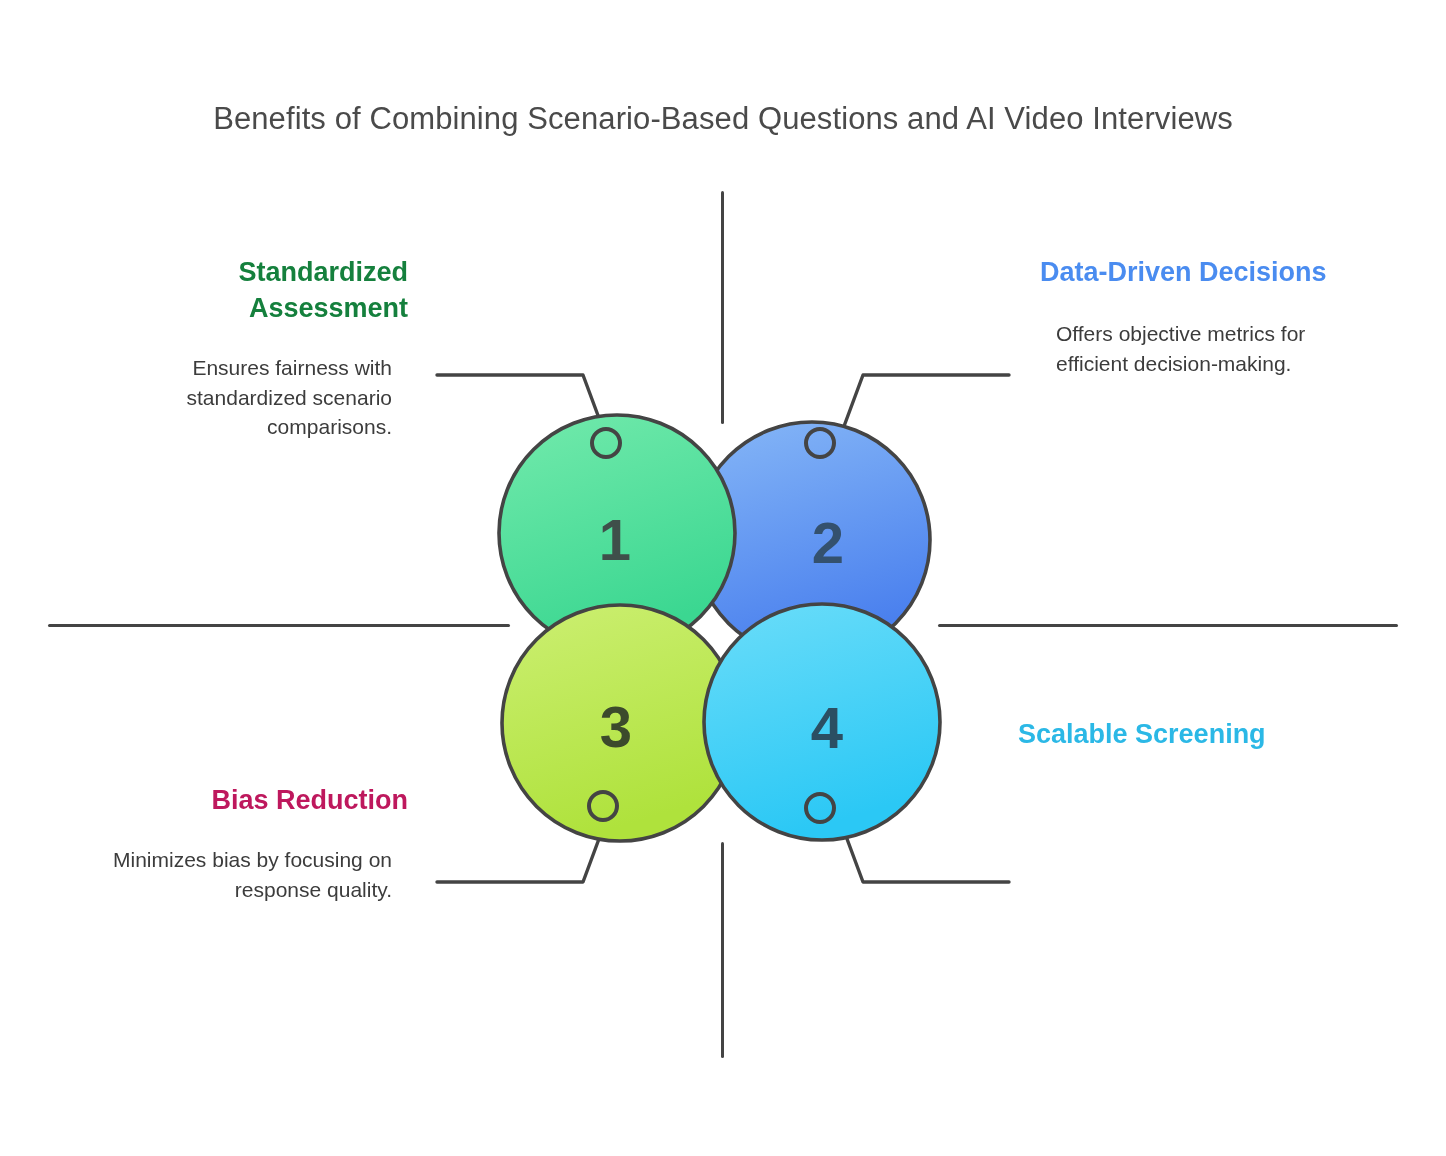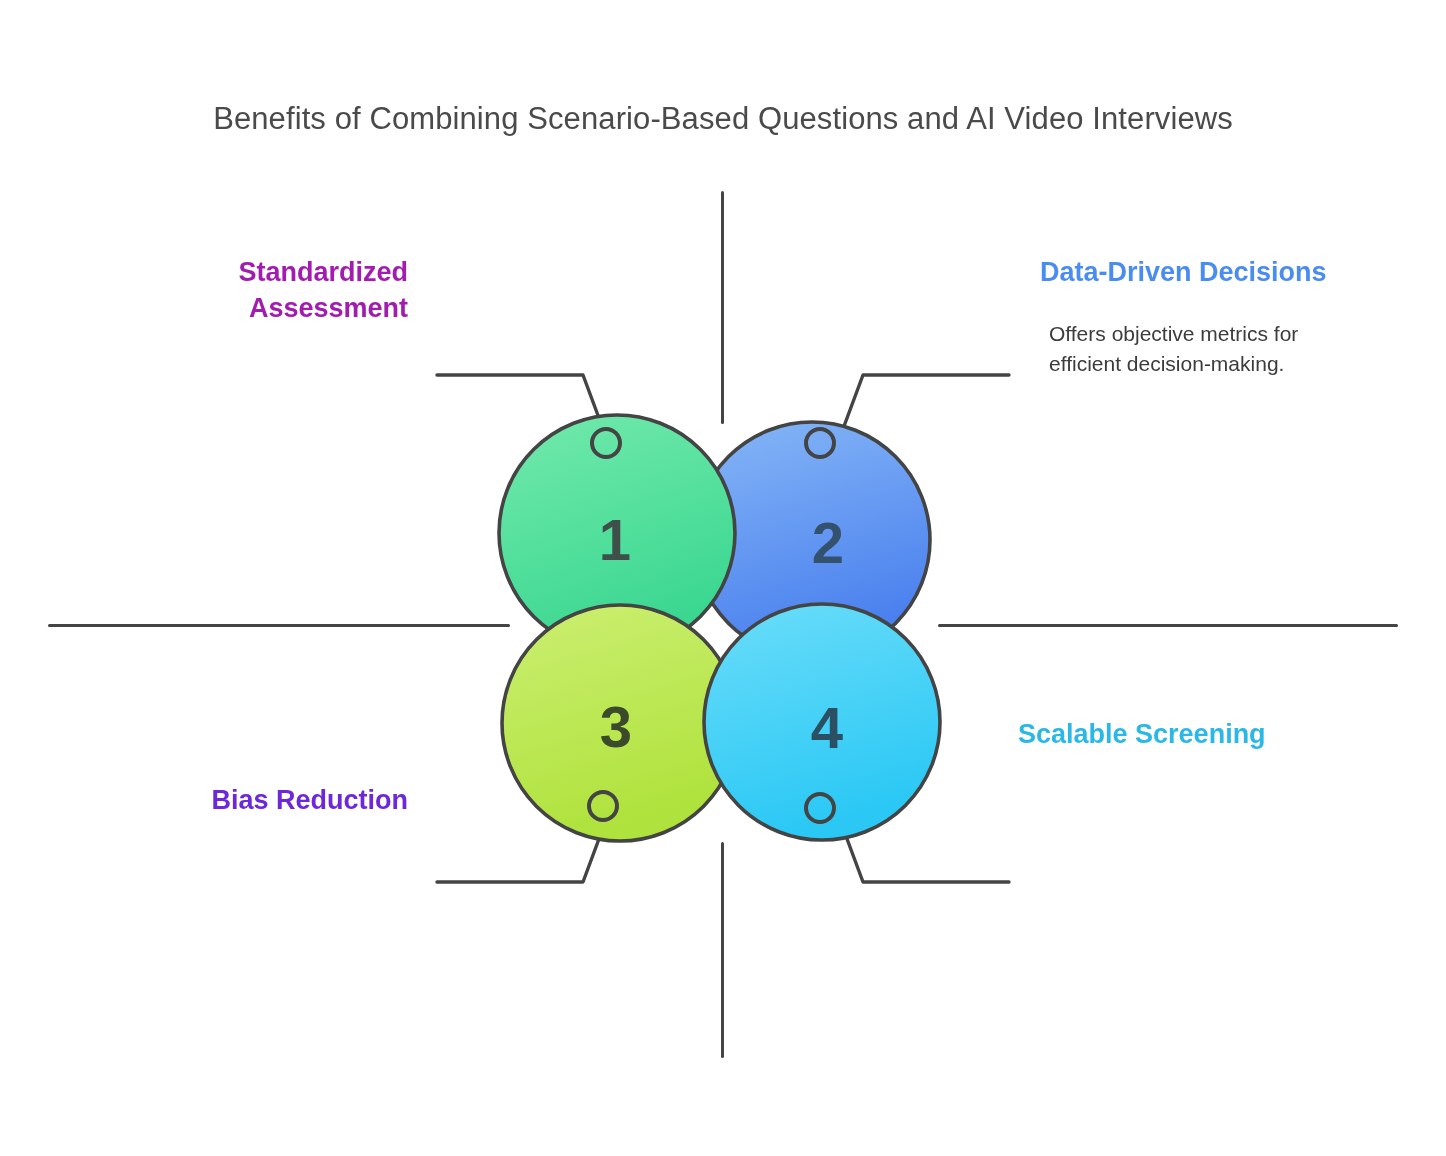--- a/index.html
+++ b/index.html
@@ -66,31 +66,31 @@
     font-size: 27px;
     font-weight: bold;
     line-height: 1.33;
     margin: 0 0 26px 0;
   }
   .quad-body {
     font-size: 21px;
     font-weight: 400;
     color: #3c3c3c;
     line-height: 1.42;
-    margin: 9px;
+    margin: 16px;
   }
 
   #quad-1 { left: 78px;   top: 255px; text-align: right; }
   #quad-2 { left: 1040px; top: 255px; text-align: left;  }
   #quad-3 { left: 78px;   top: 783px; text-align: right; }
   #quad-4 { left: 1018px; top: 717px; text-align: left;  }
 
-  #quad-1 .quad-heading { color: #a21caf; }
+  #quad-1 .quad-heading { color: #15803d; }
   #quad-2 .quad-heading { color: #4A8CF0; }
-  #quad-3 .quad-heading { color: #6d28d9; }
+  #quad-3 .quad-heading { color: #be185d; }
   #quad-4 .quad-heading { color: #2BB8E6; }
 
   #quad-2 .quad-heading,
   #quad-4 .quad-heading { margin-bottom: 28px; }
 
   .circle-number {
     font-family: "Liberation Sans", sans-serif;
     font-size: 58px;
     font-weight: bold;
     fill: #3f4f4a;
@@ -151,28 +151,30 @@
     </g>
 
     <text class="circle-number n1" x="615" y="560" text-anchor="middle">1</text>
     <text class="circle-number n2" x="828" y="563" text-anchor="middle">2</text>
     <text class="circle-number n3" x="616" y="747" text-anchor="middle">3</text>
     <text class="circle-number n4" x="827" y="748" text-anchor="middle">4</text>
   </svg>
 
   <div class="quad" id="quad-1">
     <p class="quad-heading">Standardized Assessment</p>
+    <p class="quad-body">Ensures fairness with standardized scenario comparisons.</p>
   </div>
 
   <div class="quad" id="quad-2">
     <p class="quad-heading">Data-Driven Decisions</p>
     <p class="quad-body">Offers objective metrics for efficient decision-making.</p>
   </div>
 
   <div class="quad" id="quad-3">
     <p class="quad-heading">Bias Reduction</p>
+    <p class="quad-body">Minimizes bias by focusing on response quality.</p>
   </div>
 
   <div class="quad" id="quad-4">
     <p class="quad-heading">Scalable Screening</p>
   </div>
 
 </div>
 
 </body></html>

